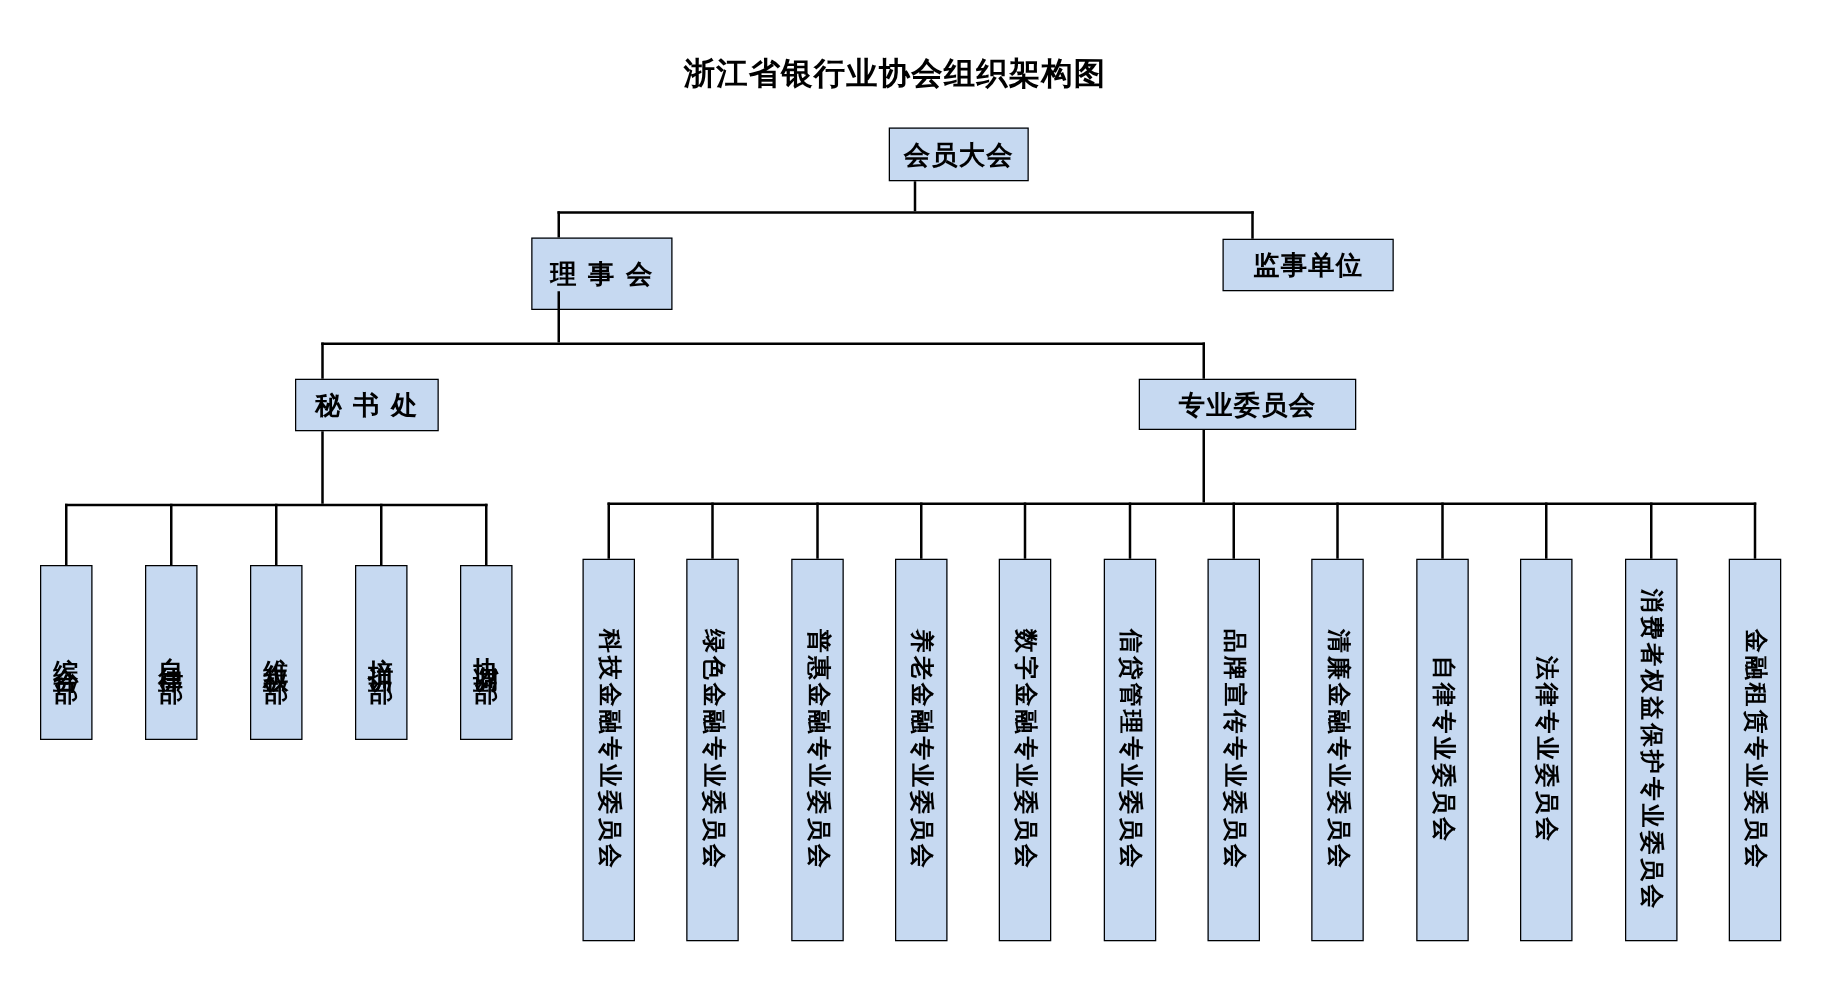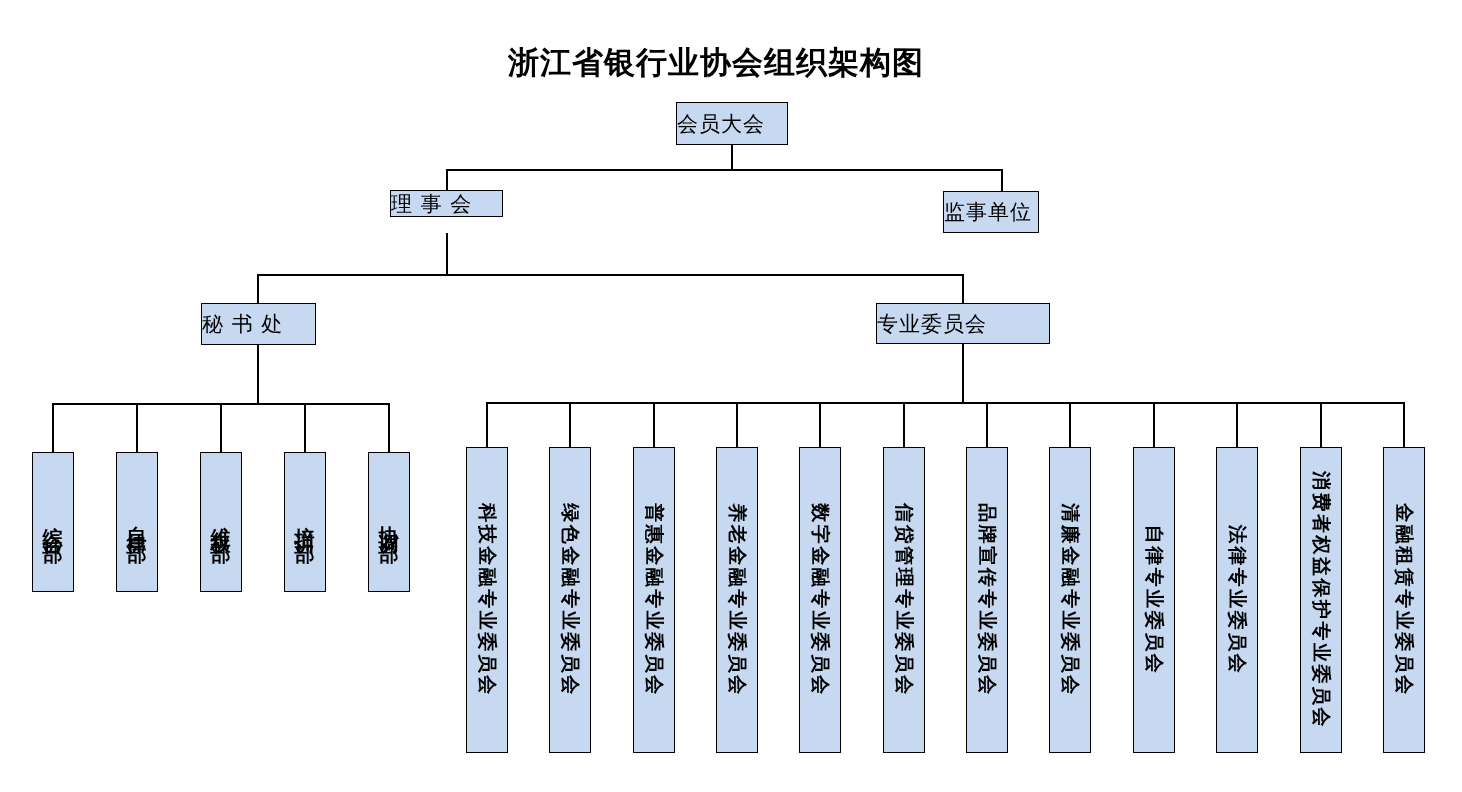--- a/index.html
+++ b/index.html
@@ -2,26 +2,26 @@
 <html><head>
 <meta charset="utf-8">
 <style>
   html,body{margin:0;padding:0;background:#ffffff;}
   #chart{
     position:relative;width:1462px;height:792px;background:#ffffff;overflow:hidden;
     font-family:"DejaVu Serif","Liberation Serif",serif;color:#000;
   }
   .title{
     position:absolute;left:716px;top:42px;transform:translateX(-50%);
-    font-size:31px;font-weight:bold;white-space:nowrap;letter-spacing:1px;
+    font-size:25px;font-weight:bold;white-space:nowrap;letter-spacing:1px;
   }
   .box{
     position:absolute;box-sizing:border-box;background:#c6d9f1;border:1.5px solid #000;
-    display:flex;align-items:center;
-    font-size:21px;font-weight:normal;white-space:nowrap;letter-spacing:1px;
+    display:flex;align-items:center;justify-content:center;
+    font-size:21px;font-weight:bold;white-space:nowrap;letter-spacing:1px;margin-left:35px;
   }
   .vbox{
     position:absolute;box-sizing:border-box;background:#c6d9f1;border:1.5px solid #000;
     display:flex;align-items:center;justify-content:center;font-weight:bold;
   }
   .dbox{top:452px;width:42px;height:140px;}
   .cbox{top:447px;width:42px;height:306px;}
   .vt{ 
     writing-mode:vertical-rl;text-orientation:upright;
     font-size:20px;letter-spacing:8px;line-height:1;
@@ -39,24 +39,24 @@
 <body>
 
 <div id="chart">
 
   <div class="title">浙江省银行业协会组织架构图</div>
 
   <div class="box" style="left:676px;top:102px;width:112px;height:43px">
     <span>会员大会</span>
   </div>
 
-  <div class="box" style="left:390px;top:190px;width:113px;height:27px">
+  <div class="box" style="left:390px;top:190px;width:113px;height:58px">
     <span>理 事 会</span>
   </div>
-  <div class="box" style="left:943px;top:191px;width:96px;height:42px">
+  <div class="box" style="left:943px;top:191px;width:137px;height:42px">
     <span>监事单位</span>
   </div>
 
   <div class="box" style="left:876px;top:303px;width:174px;height:41px">
     <span>专业委员会</span>
   </div>
   <div class="box" style="left:201px;top:303px;width:115px;height:42px">
     <span>秘 书 处</span>
   </div>
 

